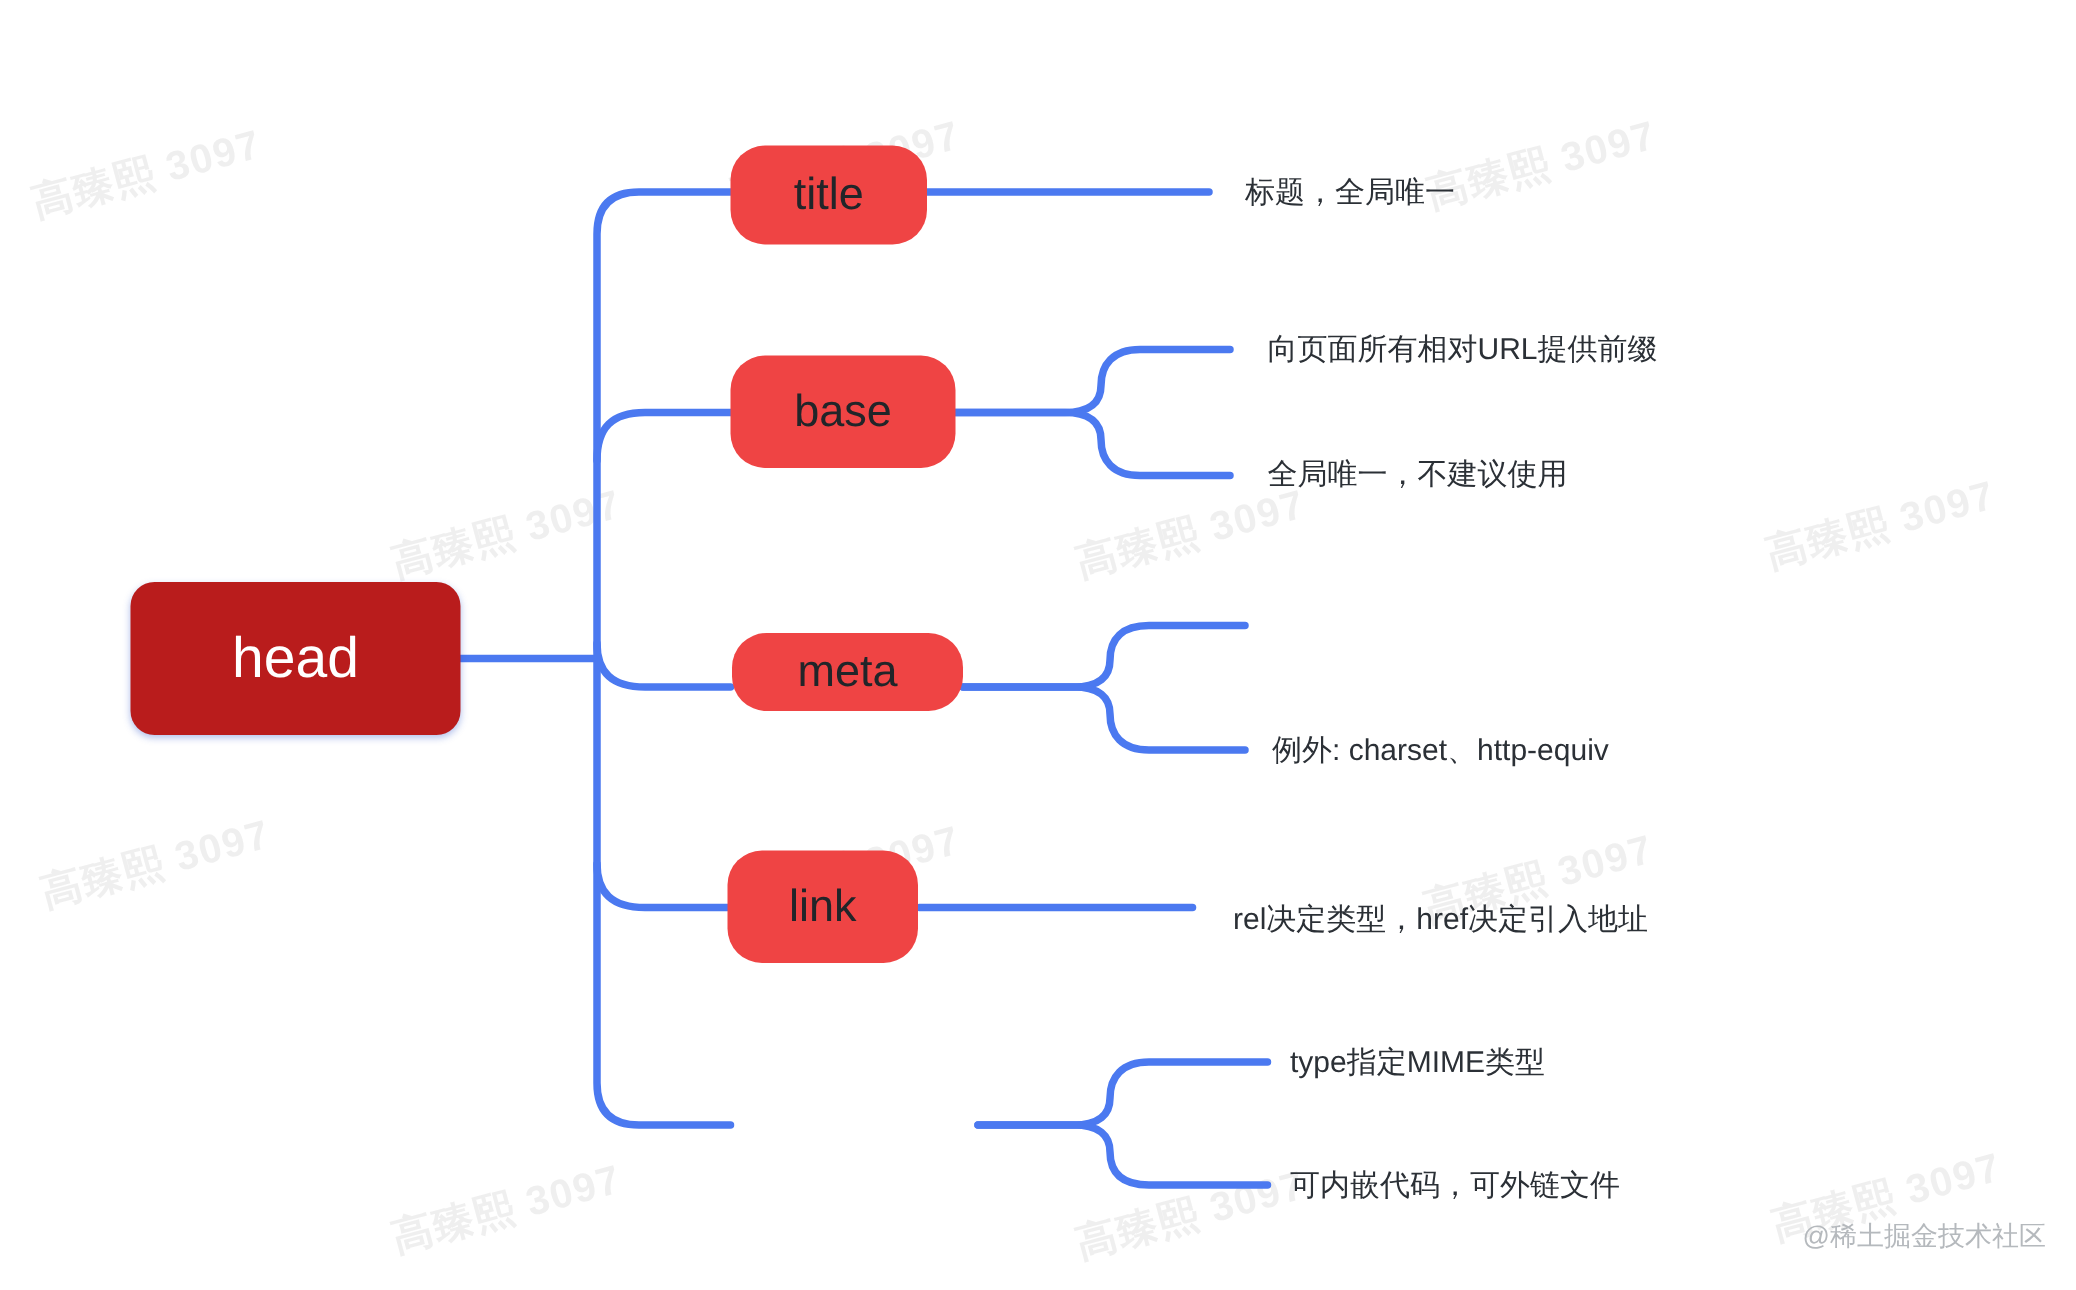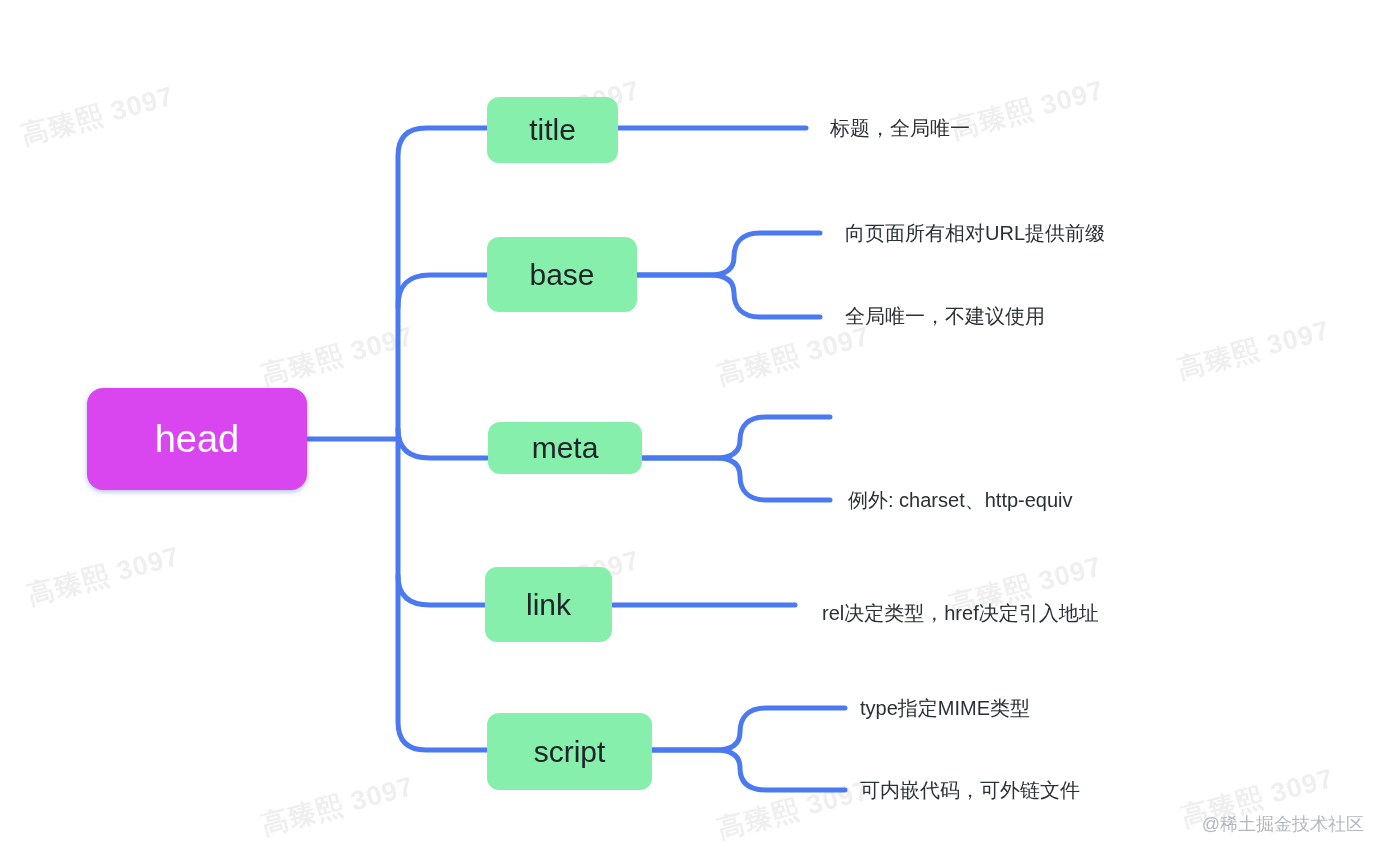--- a/index.html
+++ b/index.html
@@ -13,31 +13,31 @@
   #connectors{position:absolute;left:0;top:0;width:1384px;height:860px;}
   #connectors path{fill:none;stroke:#4B79F0;stroke-width:5;stroke-linecap:round;}
 
   .node{
     position:absolute;
     display:flex;align-items:center;justify-content:center;
     box-sizing:border-box;
     white-space:nowrap;
   }
   .root-node{
-    background:#d946ef;
+    background:#b91c1c;
     color:#ffffff;
     border-radius:16px;
     font-size:38px;
     font-weight:500;
     box-shadow:0 2px 5px rgba(40,80,200,0.35);
   }
   .child-node{
-    background:#86efac;
+    background:#ef4444;
     color:#212529;
-    border-radius:12px;
+    border-radius:23px;
     font-size:30px;
     font-weight:500;
   }
   .leaf-text{
     position:absolute;
     transform:translateY(-50%);
     font-size:20px;
     font-weight:500;
     color:#2B3036;
     white-space:nowrap;
@@ -96,21 +96,20 @@
     <path d="M 652 750 H 716 C 733 750 740 743 740 732 C 740 718 748 708 766 708 H 845"></path>
     <path d="M 652 750 H 716 C 733 750 740 757 740 768 C 740 782 748 790 766 790 H 845"></path>
   </svg>
 
   <div class="node root-node" style="left:87px;top:388px;width:220px;height:102px">head</div>
 
   <div class="node child-node" style="left:487px;top:97px;width:131px;height:66px">title</div>
   <div class="node child-node" style="left:487px;top:237px;width:150px;height:75px">base</div>
   <div class="node child-node" style="left:488px;top:422px;width:154px;height:52px">meta</div>
   <div class="node child-node" style="left:485px;top:567px;width:127px;height:75px">link</div>
-  <div class="node child-node" style="left:487px;top:713px;width:165px;height:77px">script</div>
 
   <span class="leaf-text" style="left:830px;top:128px">标题，全局唯一</span>
   <span class="leaf-text" style="left:845px;top:233px">向页面所有相对URL提供前缀</span>
   <span class="leaf-text" style="left:845px;top:316px">全局唯一，不建议使用</span>
   <span class="leaf-text" style="left:848px;top:500px">例外: charset、http-equiv</span>
   <span class="leaf-text" style="left:822px;top:613px">rel决定类型，href决定引入地址</span>
   <span class="leaf-text" style="left:860px;top:708px">type指定MIME类型</span>
   <span class="leaf-text" style="left:860px;top:790px">可内嵌代码，可外链文件</span>
 
   <span class="credit">@稀土掘金技术社区</span>

